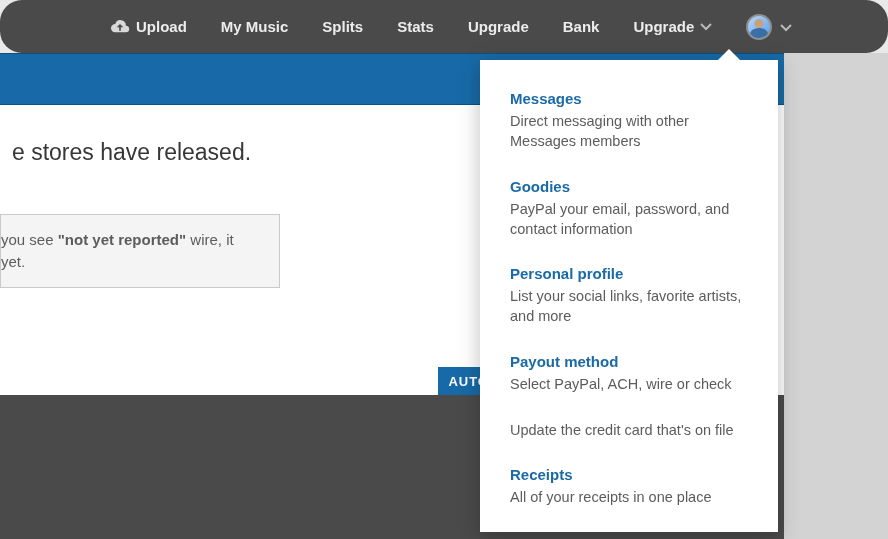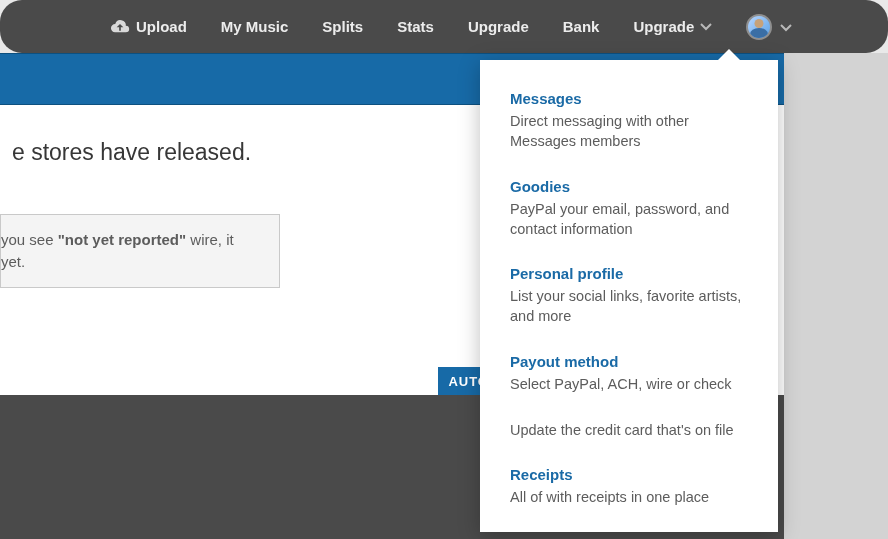--- a/index.html
+++ b/index.html
@@ -240,15 +240,15 @@
   </div>
   <div class="dd-item">
     <div class="dd-title">Payout method</div>
     <div class="dd-desc">Select PayPal, ACH, wire or check</div>
   </div>
   <div class="dd-item">
     <div class="dd-desc">Update the credit card that's on file</div>
   </div>
   <div class="dd-item" style="margin-bottom:4px">
     <div class="dd-title">Receipts</div>
-    <div class="dd-desc">All of with receipts in one place</div>
+    <div class="dd-desc">All of your receipts in one place</div>
   </div>
 </div>
 
 </body></html>

